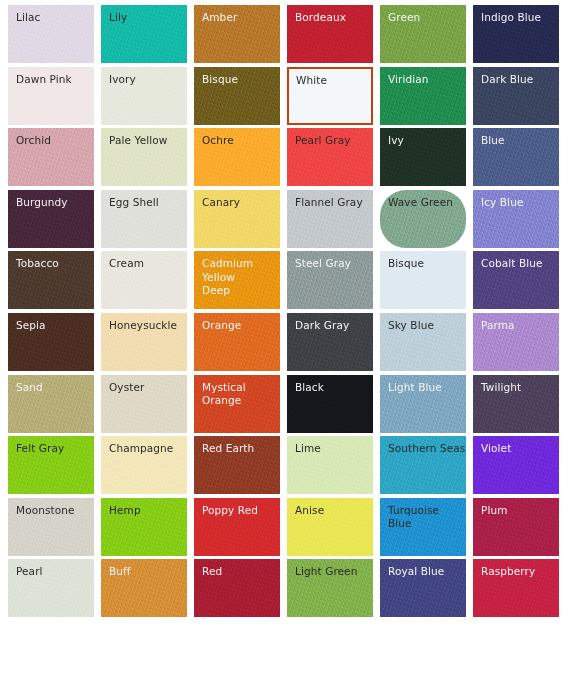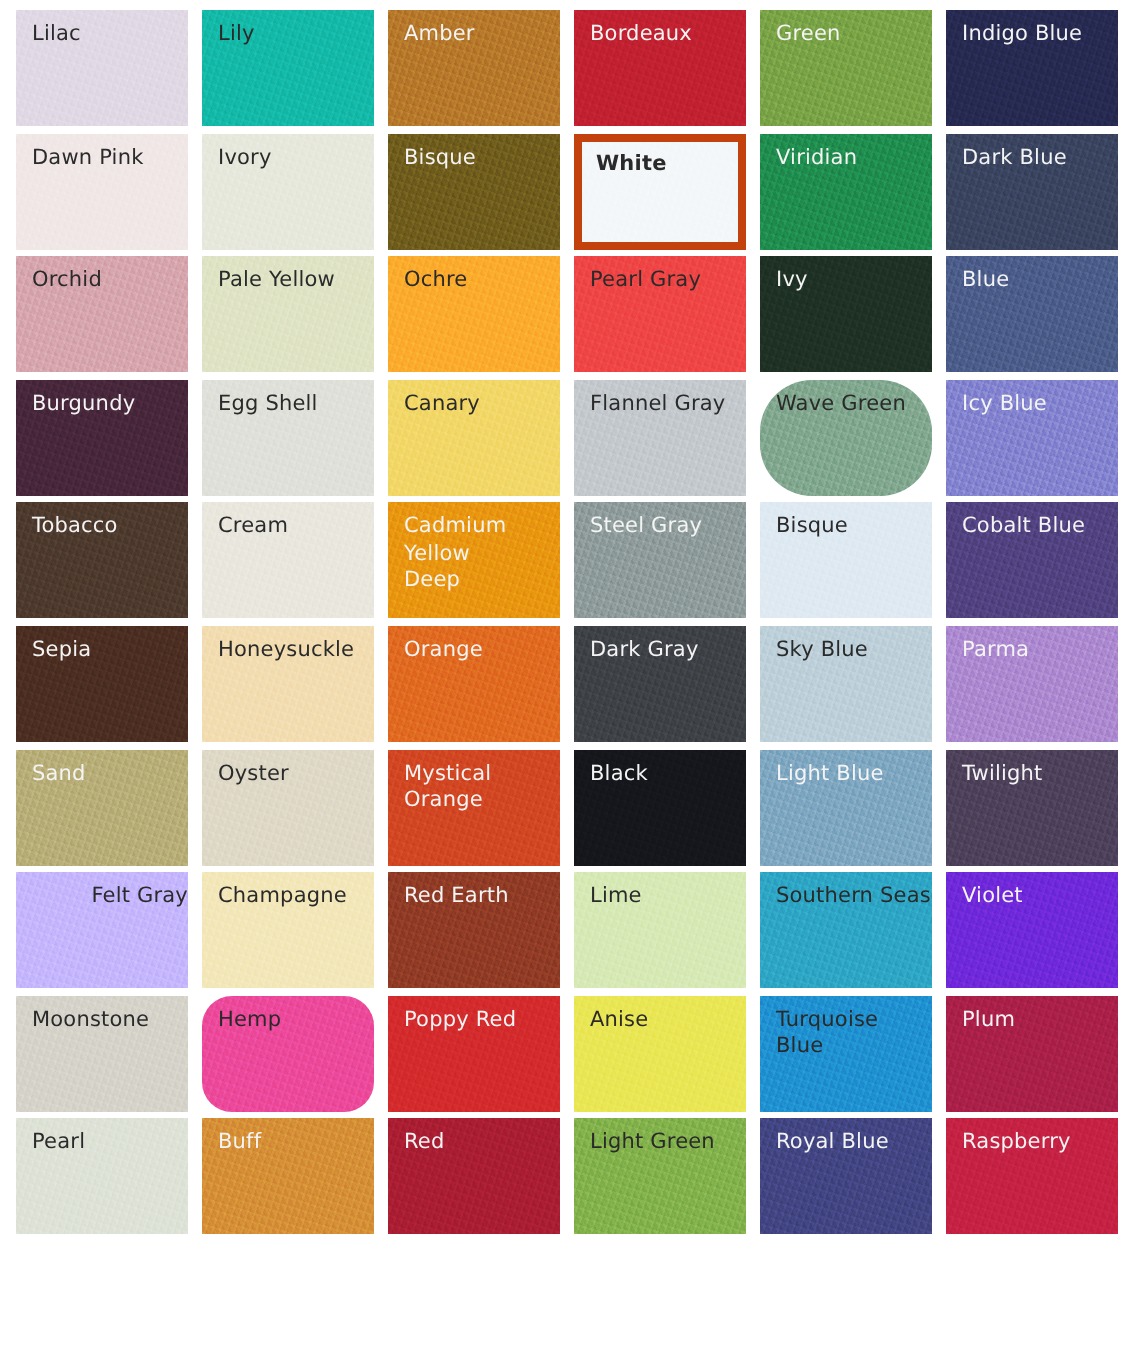--- a/index.html
+++ b/index.html
@@ -78,22 +78,21 @@
     line-height: 13.5px;
     letter-spacing: 0.1px;
     white-space: pre-line;
     font-family: "DejaVu Sans", "Liberation Sans", sans-serif;
   }
 
   .label-dark  { color: #2a2a2a; }
   .label-light { color: #f4f4f4; }
 
   .swatch.bordered {
-    border: 4px solid #c2410c;
-    font-weight: bold;
+    border: 2px solid #c2410c;
   }
   .swatch.bordered .swatch-label { padding-top: 5px; padding-left: 7px; }
 </style>
 </head>
 <body style="background-color: rgb(255, 255, 255);">
 
 <div id="swatch-grid">
     <div class="swatch" style="background-color: rgb(224, 216, 228);">
       <span class="swatch-label label-dark">Lilac</span>
     </div>
@@ -214,42 +213,42 @@
     </div>
     <div class="swatch" style="background-color: rgb(21, 22, 27);">
       <span class="swatch-label label-light">Black</span>
     </div>
     <div class="swatch" style="background-color: rgb(124, 165, 192);">
       <span class="swatch-label label-light">Light Blue</span>
     </div>
     <div class="swatch" style="background-color: rgb(76, 64, 89);">
       <span class="swatch-label label-light">Twilight</span>
     </div>
-    <div class="swatch" style="background-color: #c4b5fd; text-align: right;">
+    <div class="swatch" style="background-color: #84cc16;">
       <span class="swatch-label label-dark">Felt Gray</span>
     </div>
     <div class="swatch" style="background-color: rgb(243, 231, 184);">
       <span class="swatch-label label-dark">Champagne</span>
     </div>
     <div class="swatch" style="background-color: rgb(142, 58, 37);">
       <span class="swatch-label label-light">Red Earth</span>
     </div>
     <div class="swatch" style="background-color: rgb(214, 233, 180);">
       <span class="swatch-label label-dark">Lime</span>
     </div>
     <div class="swatch" style="background-color: rgb(45, 164, 196);">
       <span class="swatch-label label-dark">Southern Seas</span>
     </div>
     <div class="swatch" style="background-color: #6d28d9;">
       <span class="swatch-label label-light">Violet</span>
     </div>
     <div class="swatch" style="background-color: rgb(213, 210, 201);">
       <span class="swatch-label label-dark">Moonstone</span>
     </div>
-    <div class="swatch" style="background-color: #ec4899; border-radius: 15px;">
+    <div class="swatch" style="background-color: #84cc16;">
       <span class="swatch-label label-dark">Hemp</span>
     </div>
     <div class="swatch" style="background-color: rgb(211, 42, 44);">
       <span class="swatch-label label-light">Poppy Red</span>
     </div>
     <div class="swatch" style="background-color: rgb(233, 230, 83);">
       <span class="swatch-label label-dark">Anise</span>
     </div>
     <div class="swatch" style="background-color: rgb(31, 143, 208);">
       <span class="swatch-label label-dark">Turquoise Blue</span>

